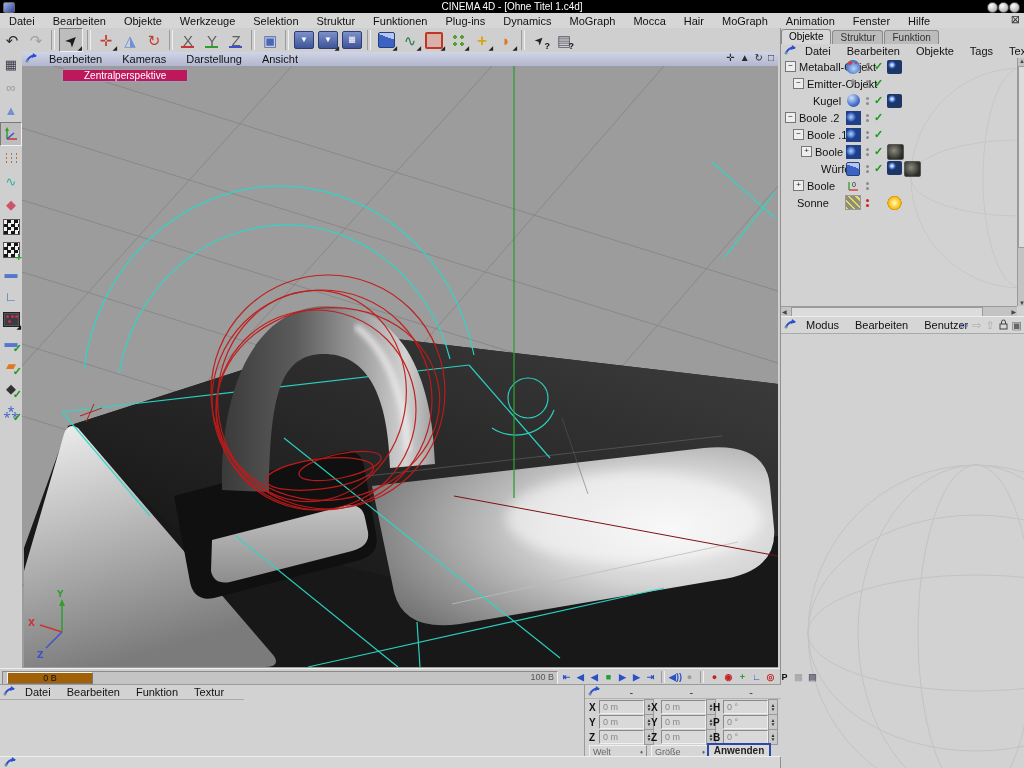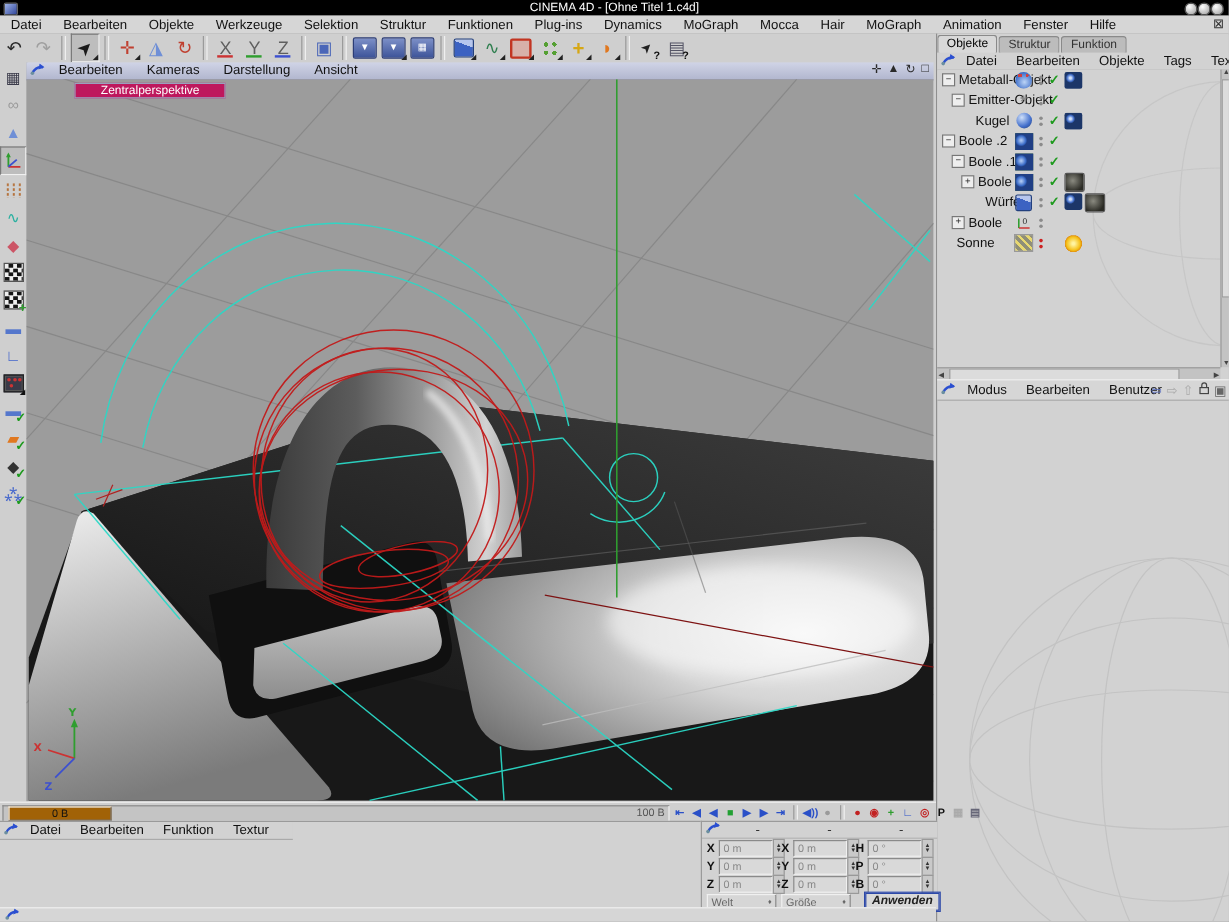--- a/index.html
+++ b/index.html
@@ -782,21 +782,21 @@
       <div class="crow" style="left: 128px; top: 29px;">
         <span class="clab">P</span>
         <div class="cfield">0 °</div>
         <div class="stepper">▲<br>▼</div>
       </div>
       <div class="crow" style="left: 128px; top: 44px;">
         <span class="clab">B</span>
         <div class="cfield">0 °</div>
         <div class="stepper">▲<br>▼</div>
       </div>
-      <div id="apply-btn" style="left: 136px; top: 59px; width: 60px; height: 13px; font-style: italic;">Anwenden</div>
+      <div id="apply-btn" style="left: 123px; top: 59px; width: 60px; height: 13px;">Anwenden</div>
     </div>
 </div>
 
 <div class="abs" id="statusbar">
   <span class="paneicon"><svg width="13" height="10">
         <path d="M2 8 Q5 2 11 3" stroke="#2b4fd0" fill="none" stroke-width="2"></path>
         <path d="M8 0 L12 3 L7 5 Z" fill="#2b4fd0"></path>
         <circle cx="2" cy="8" r="1.5" fill="#6b8f9f"></circle>
       </svg></span>
 </div>

